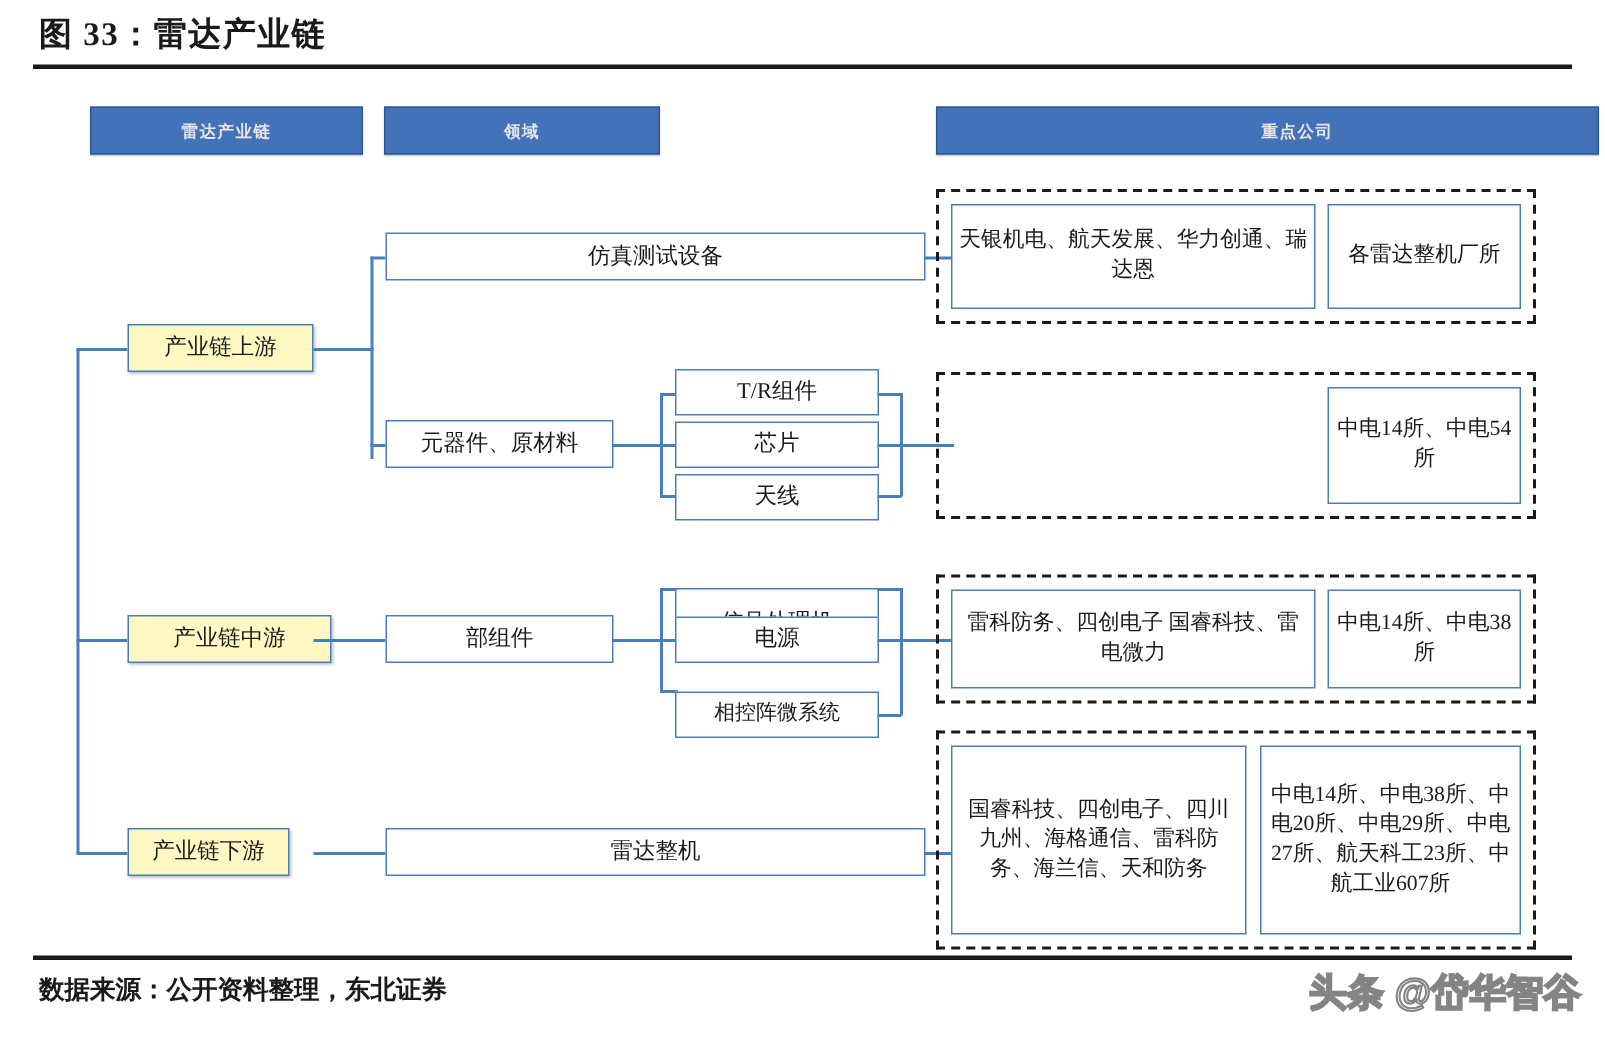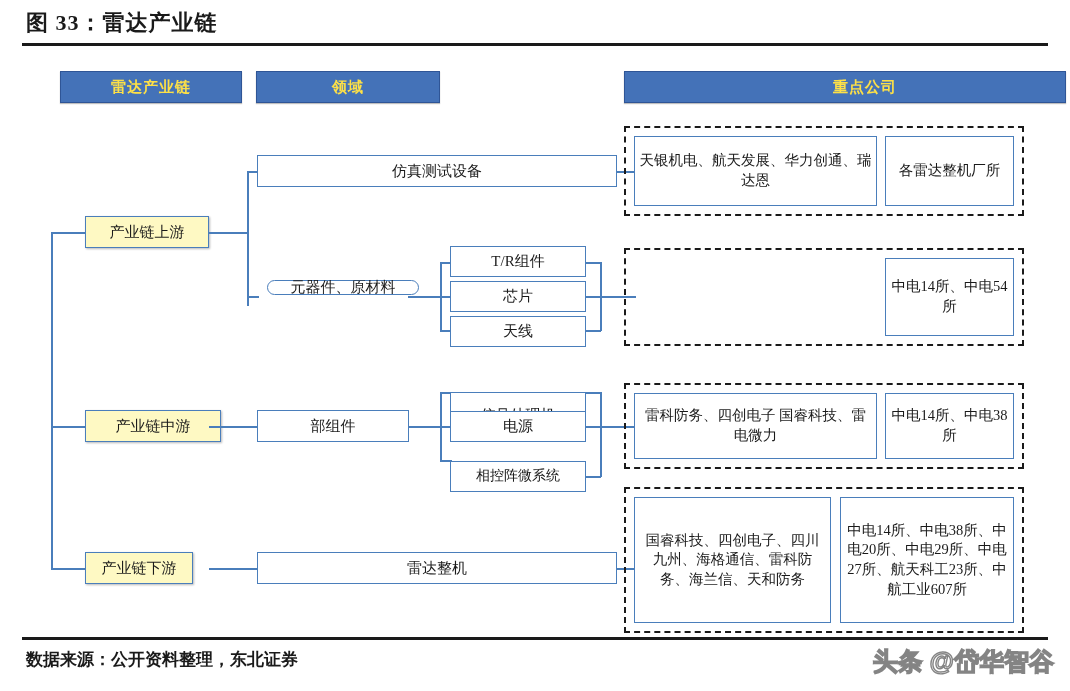--- a/index.html
+++ b/index.html
@@ -38,21 +38,21 @@
     -webkit-text-stroke:1.4px #6f6f6f;
     opacity:.85;
     font-family:"Liberation Sans","DejaVu Sans",sans-serif;
   }
 
   
   .hdr{
     position:absolute;height:30px;
     background:#4472b8;
     border:1px solid #2f5596;
-    color:#fde047;font-size:15px;font-weight:bold;
+    color:#e5e5e5;font-size:11px;font-weight:bold;
     display:flex;align-items:center;justify-content:center;
     box-shadow:0 1px 1px rgba(0,0,0,.25);
     letter-spacing:1px;
   }
 
   
   .box{
     position:absolute;
     border:1.6px solid #4a7ebb;
     background:#ffffff;
@@ -118,21 +118,21 @@
   <div class="ln v" style="left:247px;top:171px;height:135px;"></div>
   <div class="ln h" style="left:247px;top:171px;width:12px;"></div>
   <div class="ln h" style="left:247px;top:296px;width:12px;"></div>
 
   <div class="box" style="left:257px;top:155px;width:360px;height:32px;">
     <span>仿真测试设备</span>
   </div>
   <div class="ln h" style="left:616px;top:171px;width:22px;"></div>
   <div class="ln v" style="left:636px;top:171px;height:2px;"></div>
 
-  <div class="box" style="left:267px;top:280px;width:152px;height:15px;border-radius:10px;">
+  <div class="box" style="left:257px;top:280px;width:152px;height:32px;">
     <span>元器件、原材料</span>
   </div>
 
   <div class="ln h" style="left:408px;top:296px;width:34px;"></div>
   <div class="ln v" style="left:440px;top:262px;height:69px;"></div>
   <div class="ln h" style="left:440px;top:262px;width:12px;"></div>
   <div class="ln h" style="left:440px;top:296px;width:12px;"></div>
   <div class="ln h" style="left:440px;top:330px;width:12px;"></div>
 
   <div class="box" style="left:450px;top:246px;width:136px;height:31px;">

